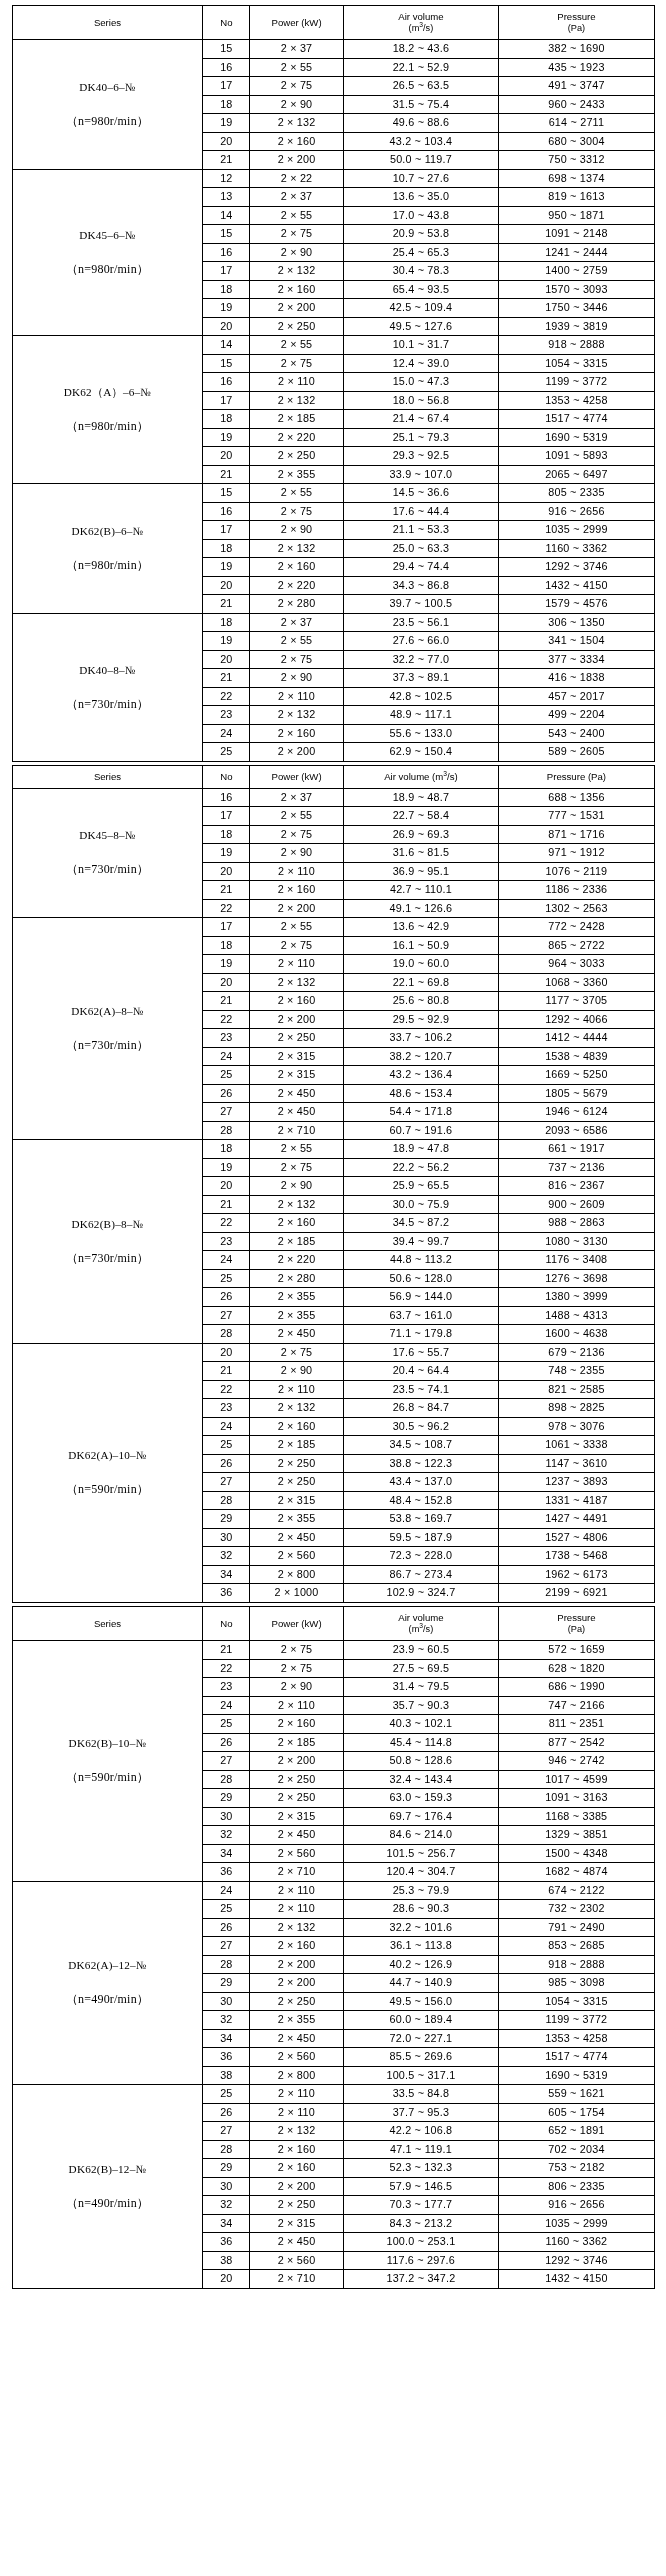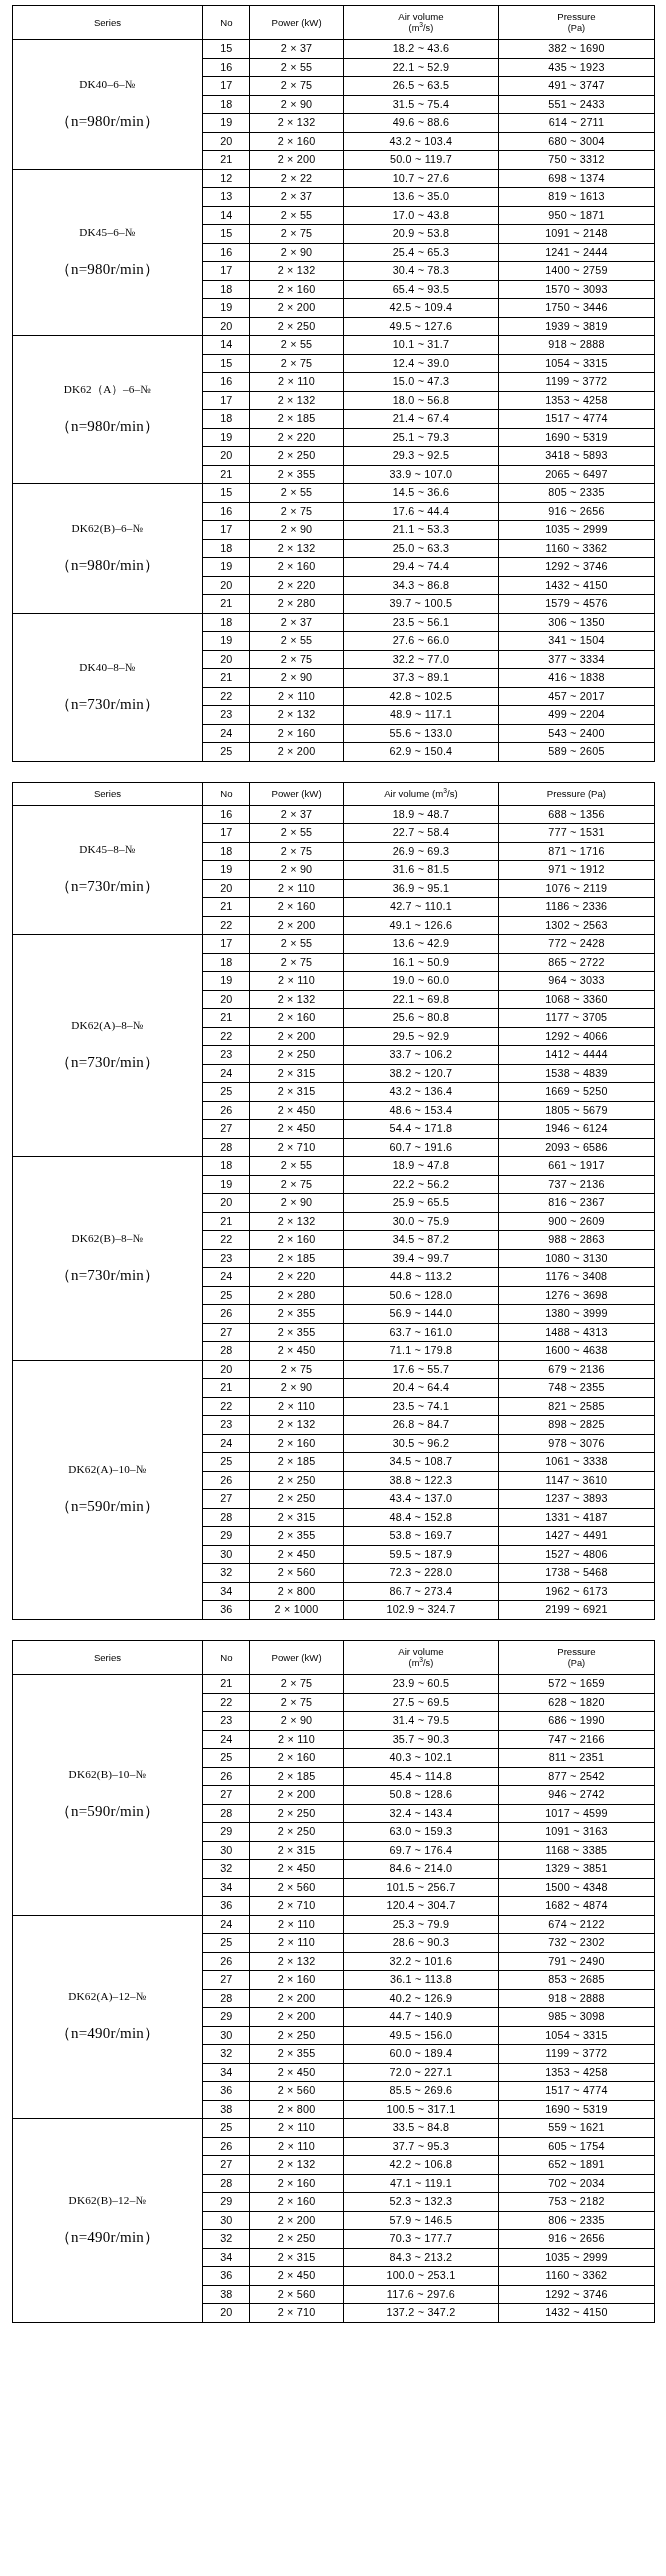--- a/index.html
+++ b/index.html
@@ -12,21 +12,21 @@
     font-family: "Liberation Sans", sans-serif;
     color: #000000;
     -webkit-font-smoothing: antialiased;
   }
   .page {
     width: 666px;
     box-sizing: border-box;
     padding: 5px 11.7px 6.7px 11.7px;
   }
   .block {
-    margin-bottom: 20px;
+    margin-bottom: 3px;
   }
   table.spec {
     width: 643px;
     border-collapse: collapse;
     table-layout: fixed;
     border: 1.7px solid #000;
   }
   table.spec col.c-series { width: 190px; }
   table.spec col.c-no     { width: 47px; }
   table.spec col.c-power  { width: 93px; }
@@ -67,21 +67,21 @@
     line-height: 1.9;
     letter-spacing: 0.2px;
     border-right: 1.7px solid #000;
     font-family: Liberation Serif, serif;
   }
   table.spec tbody td.series-cell .name {
     display: block;
   }
   table.spec tbody td.series-cell .speed {
     display: block;
-    font-size: 15px;
+    font-size: 12px;
     margin-top: 11.7px;
   }
   table.spec tbody tr.group-start > td {
     border-top: 1.7px solid #000;
   }
   table.spec thead th.h-series {
     border-right: 1.7px solid #000;
   }
   .nbr { white-space: nowrap; }
 </style>
@@ -128,21 +128,21 @@
             <tr>
               <td class="nbr">17</td>
               <td class="nbr">2 × 75</td>
               <td class="nbr">26.5 ~ 63.5</td>
               <td class="nbr">491 ~ 3747</td>
             </tr>
             <tr>
               <td class="nbr">18</td>
               <td class="nbr">2 × 90</td>
               <td class="nbr">31.5 ~ 75.4</td>
-              <td class="nbr">551 ~ 2433</td>
+              <td class="nbr">960 ~ 2433</td>
             </tr>
             <tr>
               <td class="nbr">19</td>
               <td class="nbr">2 × 132</td>
               <td class="nbr">49.6 ~ 88.6</td>
               <td class="nbr">614 ~ 2711</td>
             </tr>
             <tr>
               <td class="nbr">20</td>
               <td class="nbr">2 × 160</td>
@@ -250,21 +250,21 @@
             <tr>
               <td class="nbr">19</td>
               <td class="nbr">2 × 220</td>
               <td class="nbr">25.1 ~ 79.3</td>
               <td class="nbr">1690 ~ 5319</td>
             </tr>
             <tr>
               <td class="nbr">20</td>
               <td class="nbr">2 × 250</td>
               <td class="nbr">29.3 ~ 92.5</td>
-              <td class="nbr">3418 ~ 5893</td>
+              <td class="nbr">1091 ~ 5893</td>
             </tr>
             <tr>
               <td class="nbr">21</td>
               <td class="nbr">2 × 355</td>
               <td class="nbr">33.9 ~ 107.0</td>
               <td class="nbr">2065 ~ 6497</td>
             </tr>
             <tr class="group-start">
               <td class="series-cell" rowspan="7">
                 <span class="name">DK62(B)–6–№</span>

